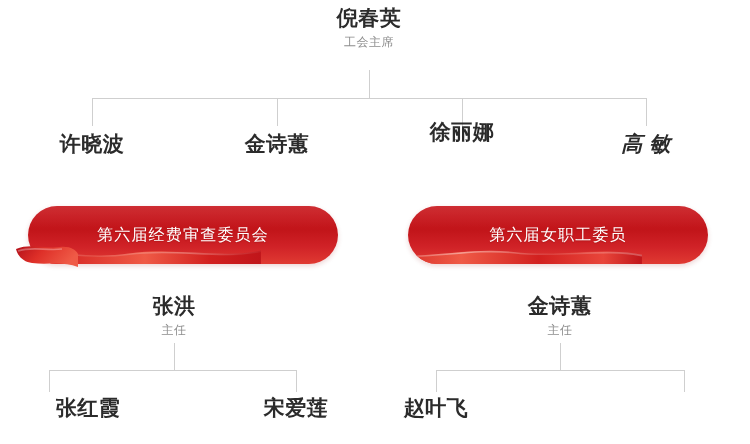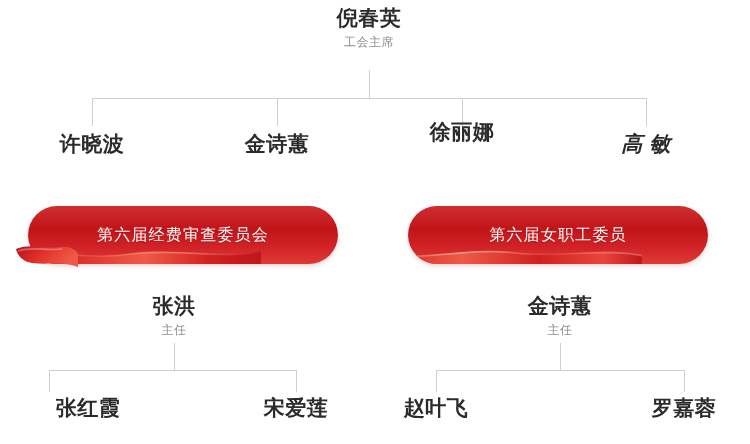--- a/index.html
+++ b/index.html
@@ -209,17 +209,14 @@
   </div>
 
   <div class="line-v" style="left:560px; top:343px; height:28px;"></div>
   <div class="line-h" style="left:436px; top:370px; width:248px;"></div>
   <div class="line-v" style="left:436px; top:370px; height:22px;"></div>
   <div class="line-v" style="left:684px; top:370px; height:22px;"></div>
 
   <div class="node" style="left:436px; top:394px;">
     <div class="node-name">赵叶飞</div>
   </div>
-  <div class="node" style="left:684px; top:394px;">
-    <div class="node-name">罗嘉蓉</div>
-  </div>
 
 </div>
 
 </body></html>

